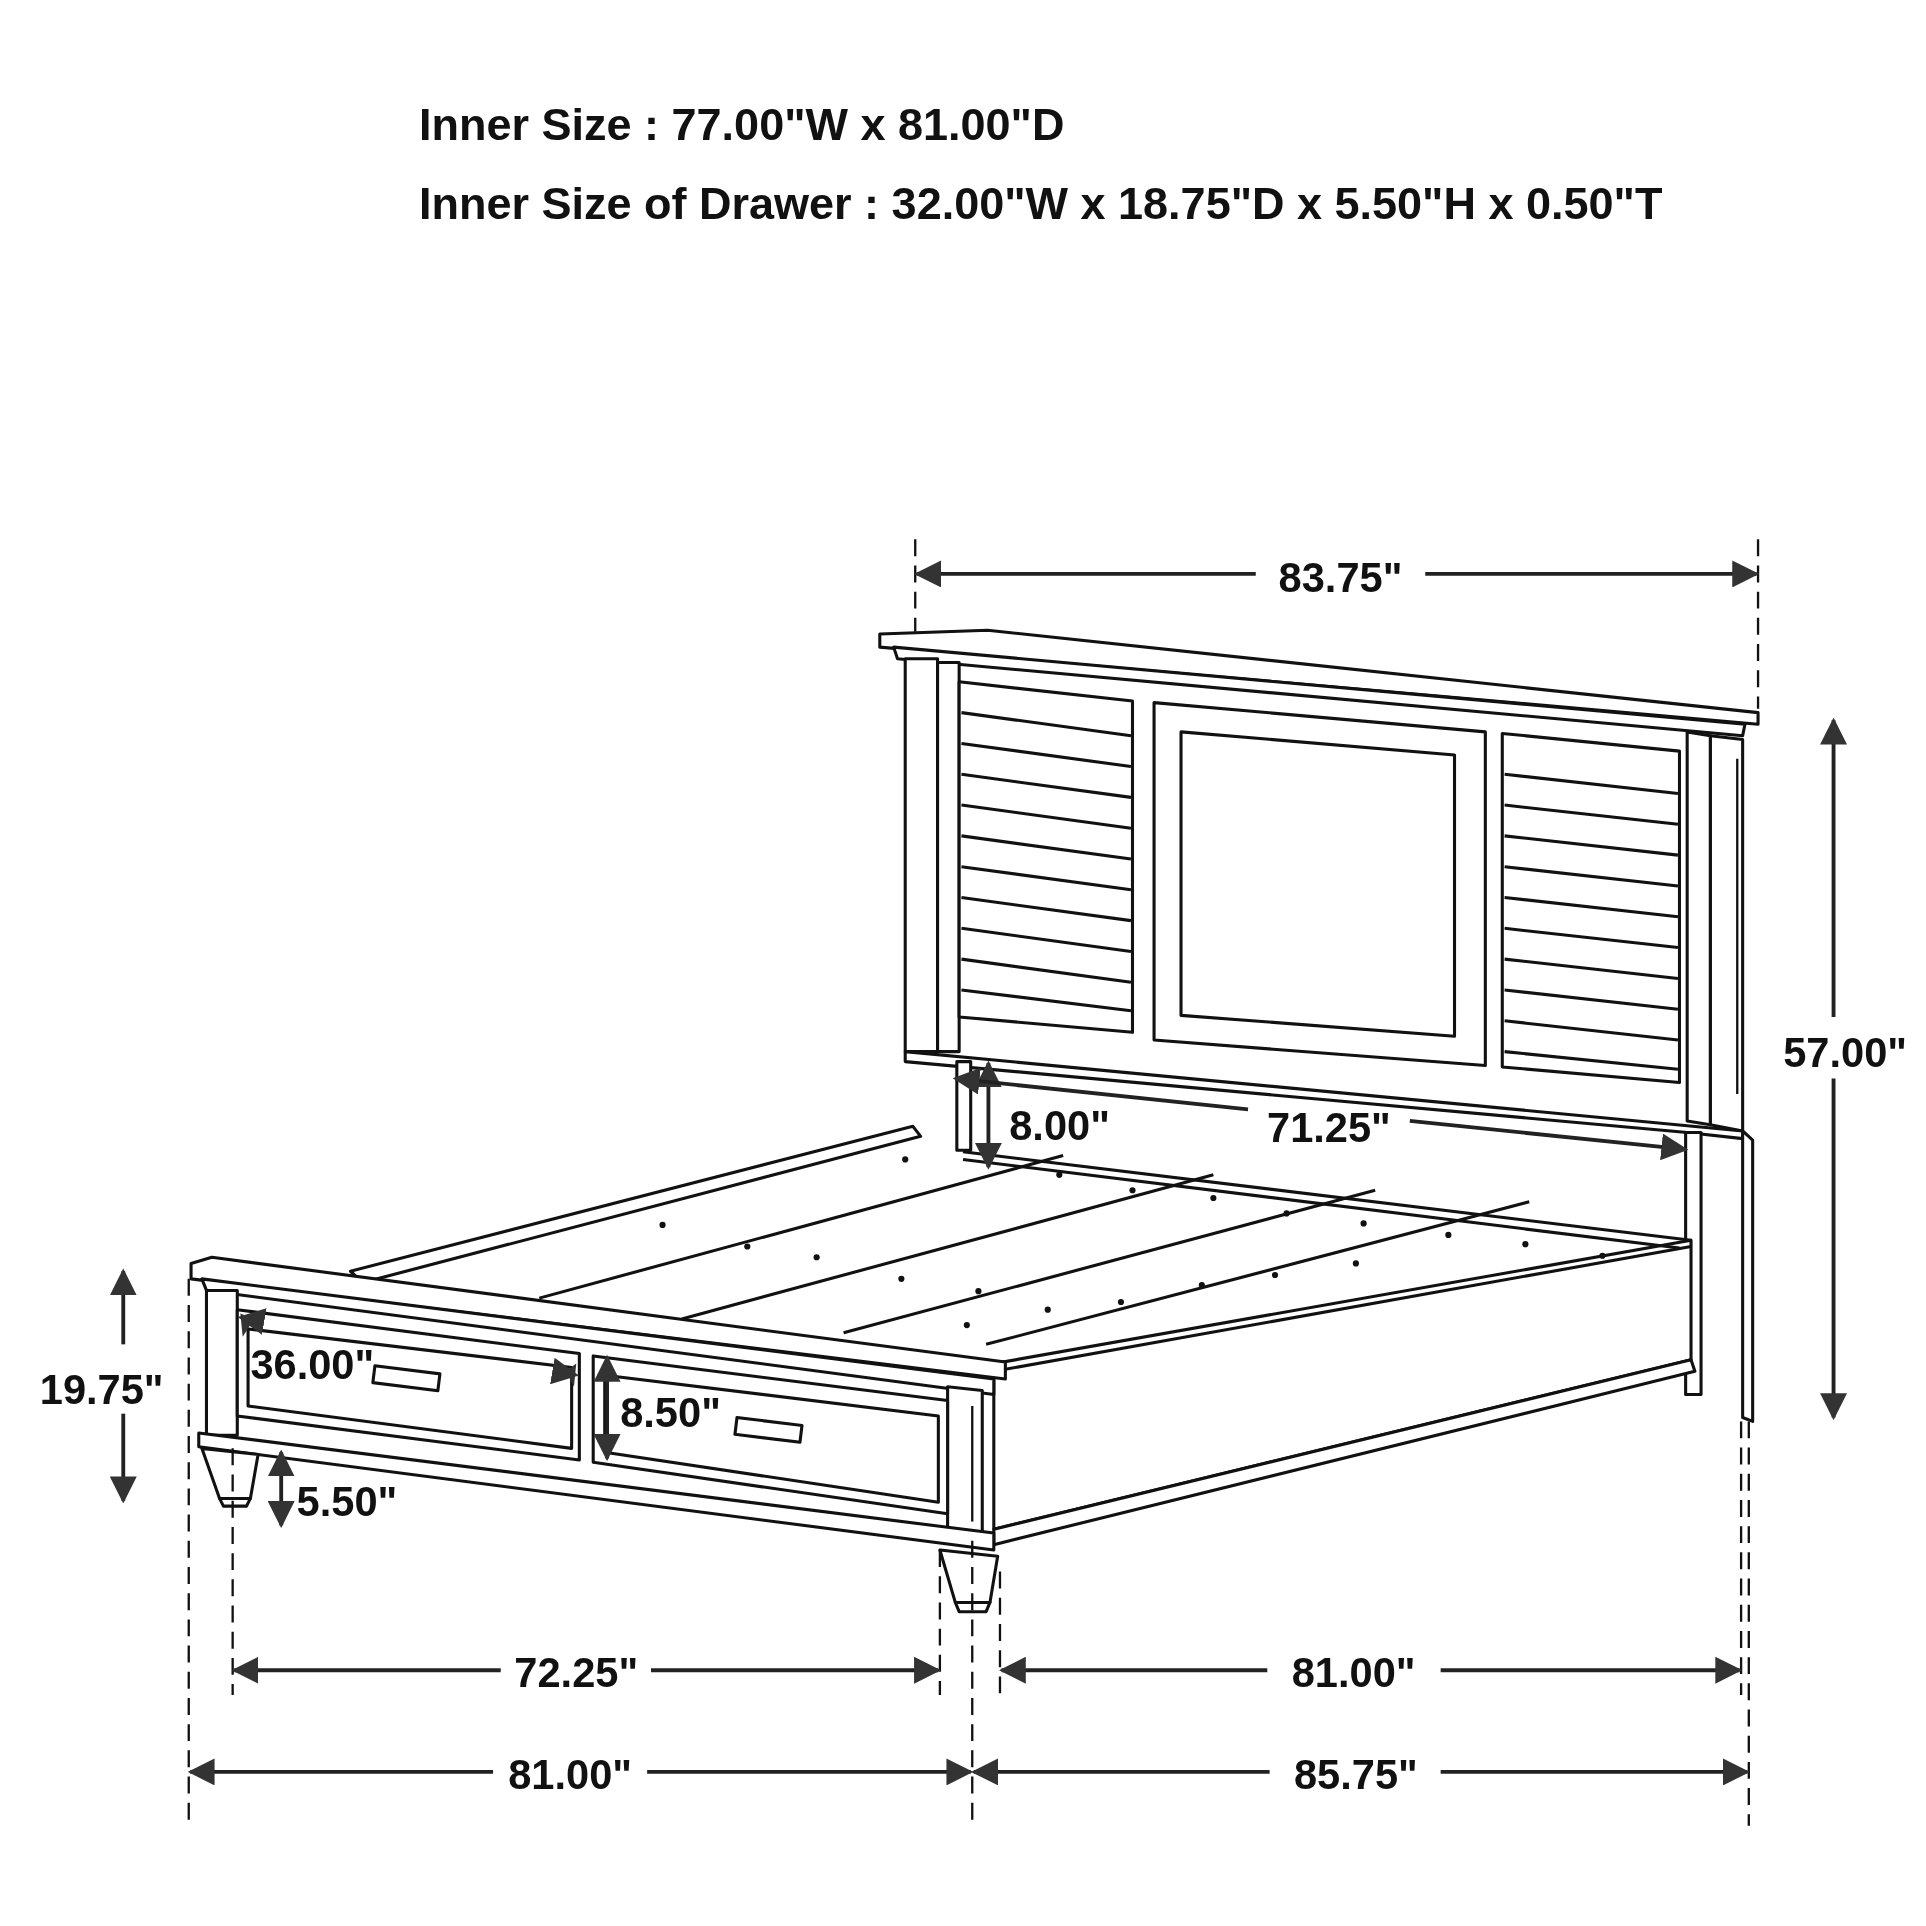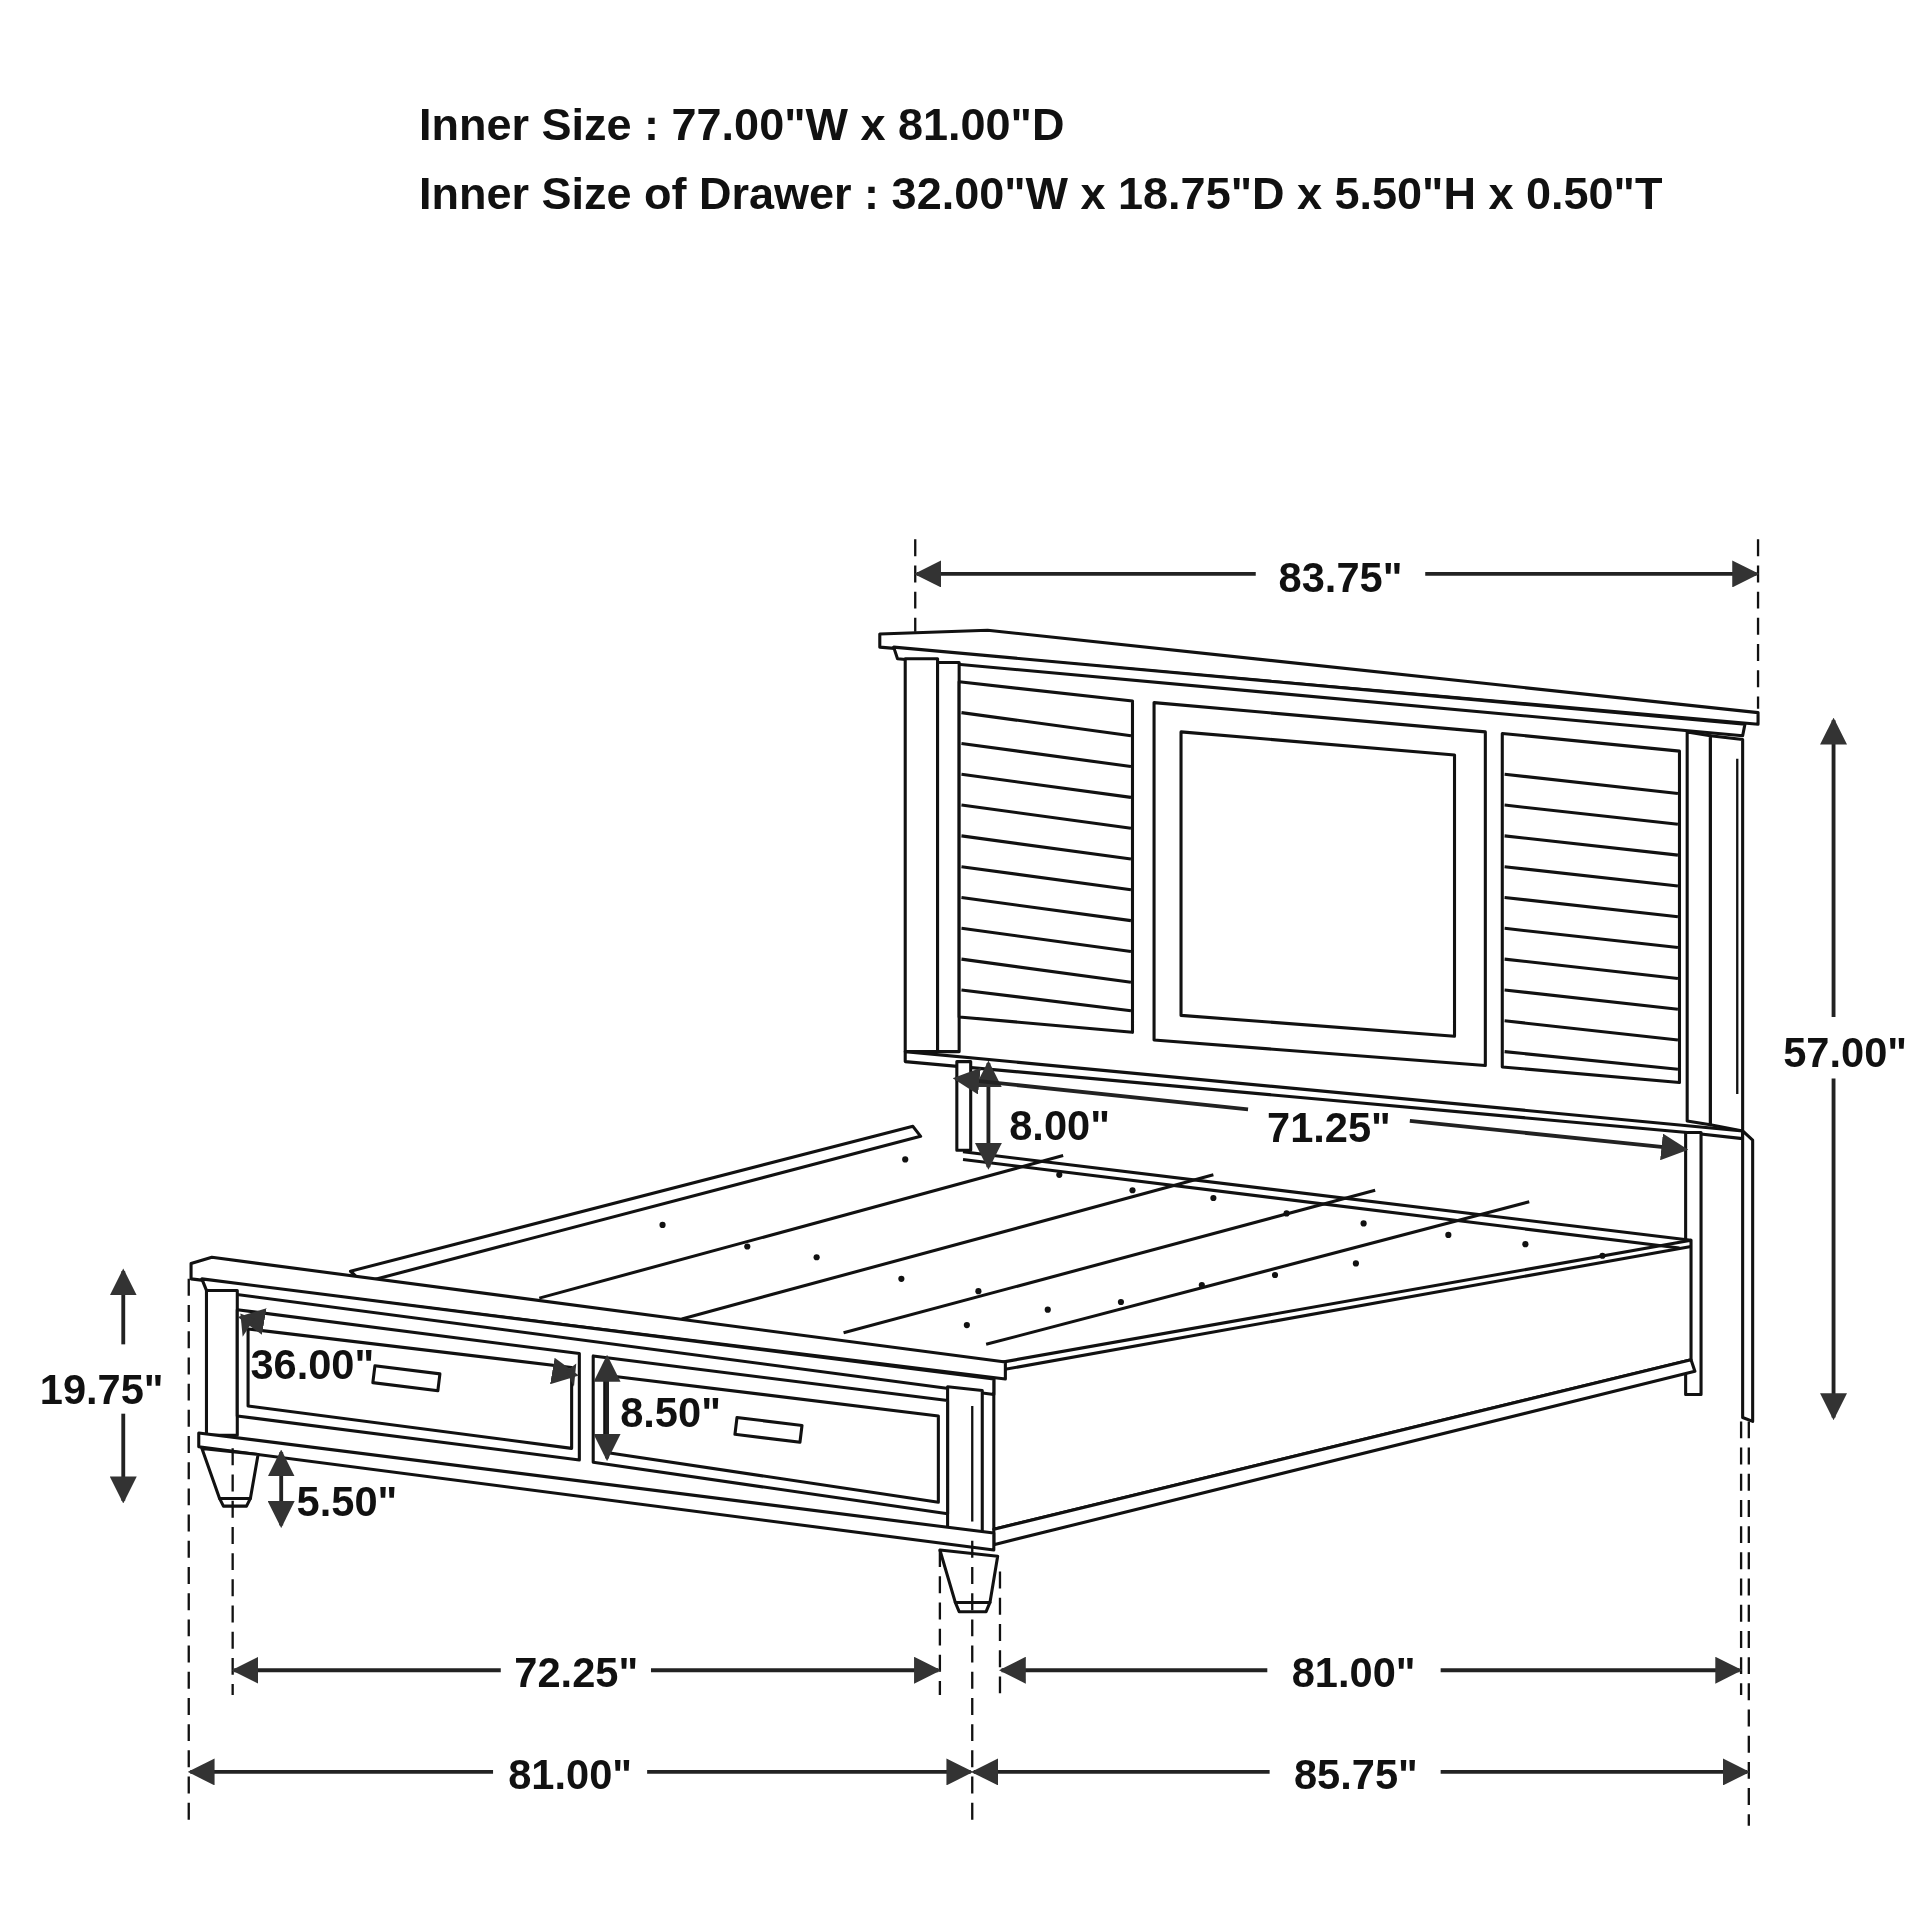--- a/index.html
+++ b/index.html
@@ -1,20 +1,20 @@
 <!DOCTYPE html>
 <html style="font-size:12.3px"><head>
 <meta charset="utf-8">
 <style>
   html, body { margin: 0; padding: 0; background: #ffffff; }
   body { width: 1926px; height: 1926px; position: relative; overflow: hidden;
          font-family: "Liberation Sans", sans-serif; }
   .spec { position: absolute; left: 419px; font-weight: bold; font-size: 45px; color: #111; letter-spacing: 0px; }
   #spec1 { top: 99px; }
-  #spec2 { top: 168px; }
+  #spec2 { top: 178px; }
   svg { position: absolute; left: 0; top: 0; }
   .dim { font-family: "Liberation Sans", sans-serif; font-weight: bold; font-size: 54px; fill: #111; }
   .ln { stroke: #111; fill: none; stroke-width: 4; stroke-linejoin: round; }
   .thin { stroke: #111; fill: none; stroke-width: 3; }
   .dash { stroke: #111; stroke-width: 3; stroke-dasharray: 22 12; fill: none; }
   .arr { fill: #333; }
   .dline { stroke: #222; stroke-width: 5; }
   .face { fill: #fff; stroke: #111; stroke-width: 4; stroke-linejoin: round; }
 </style>
 </head>

